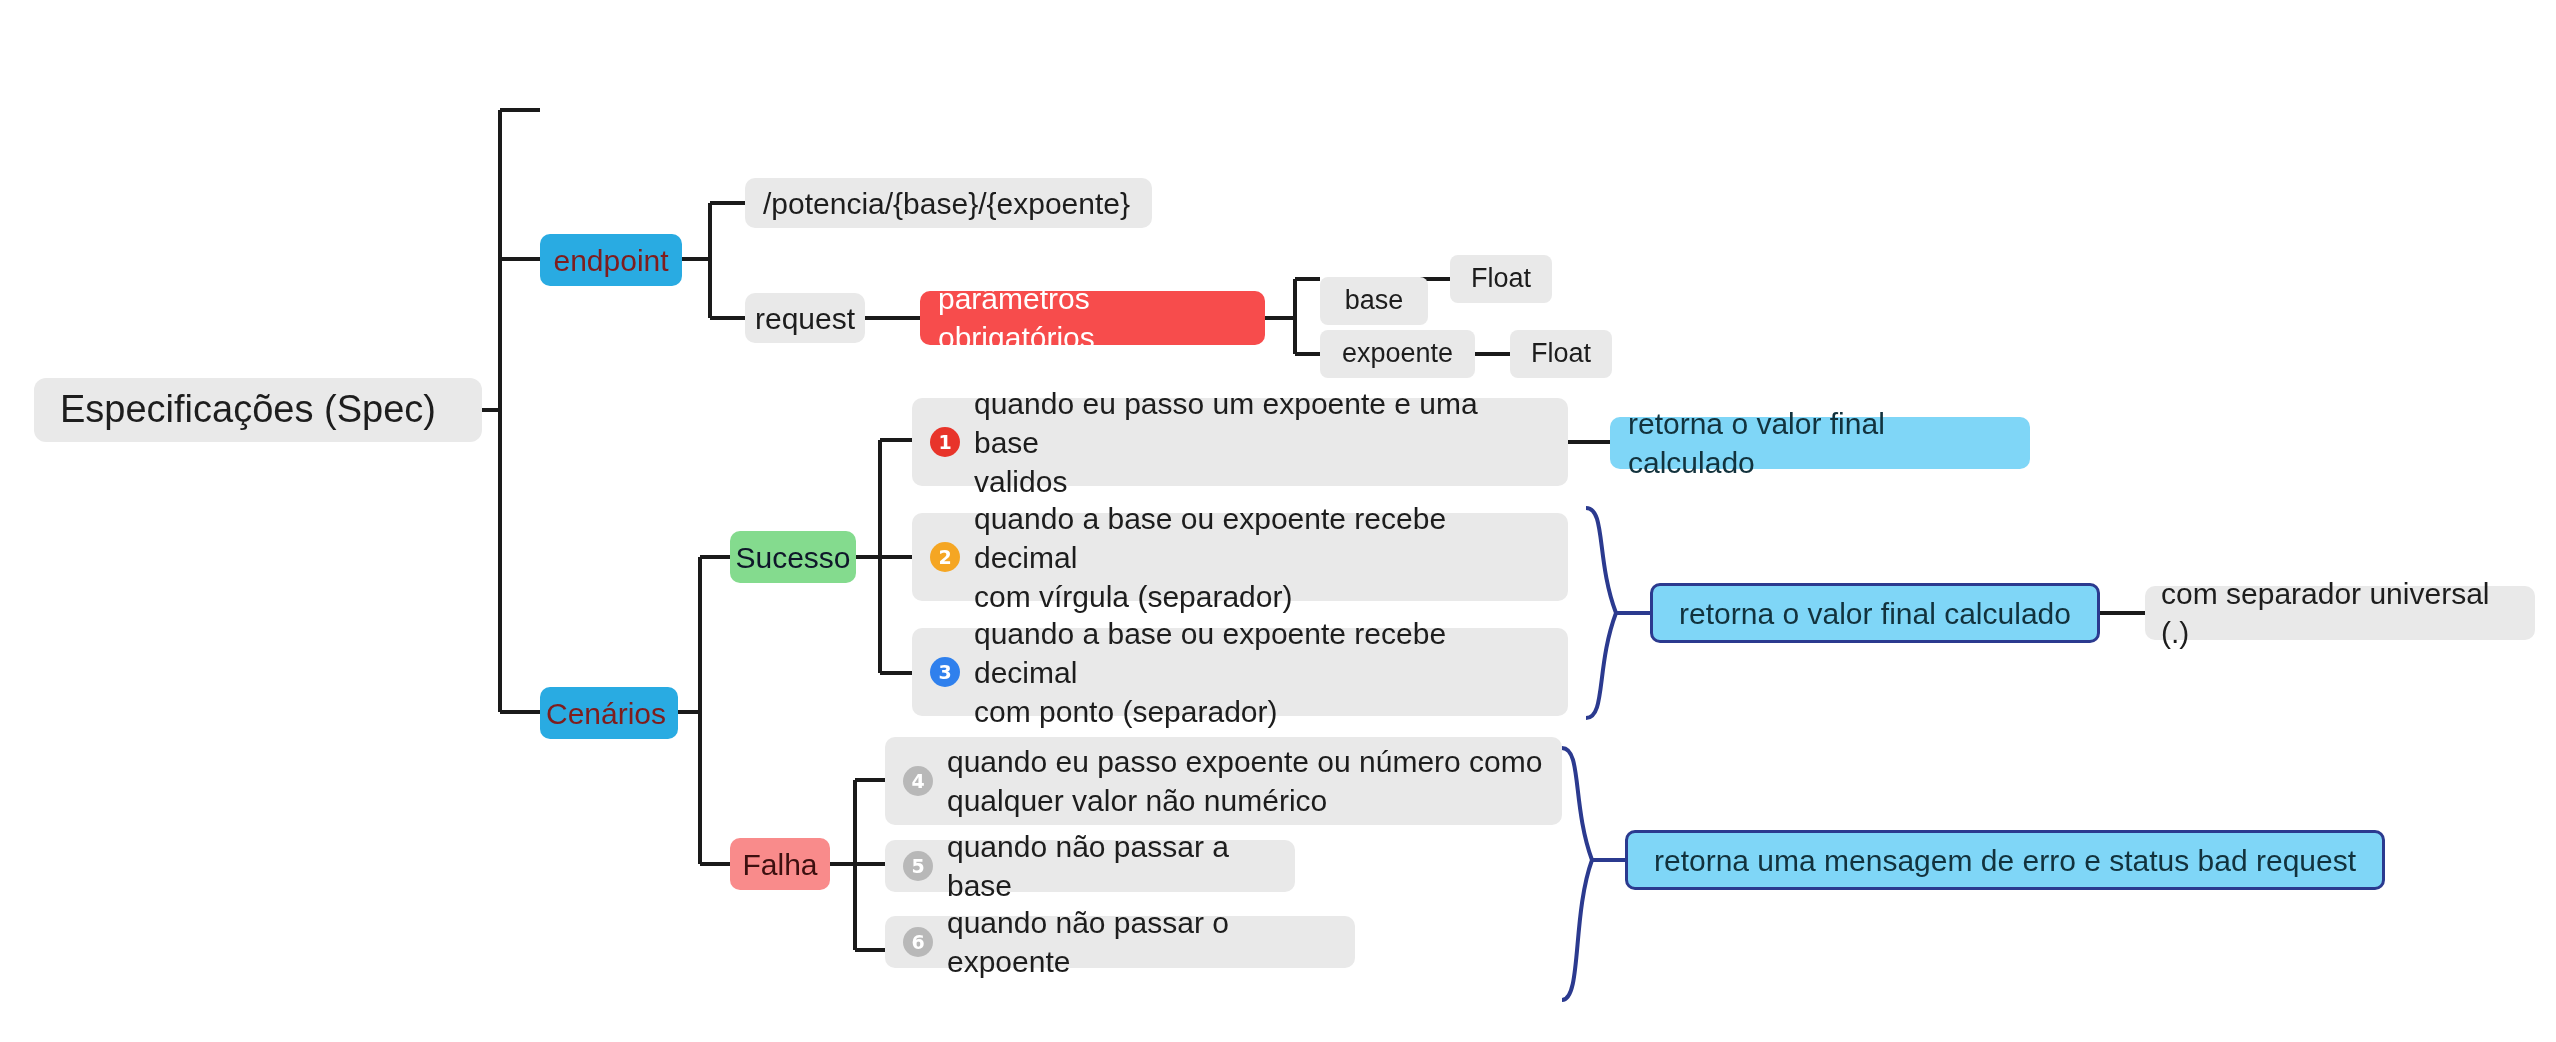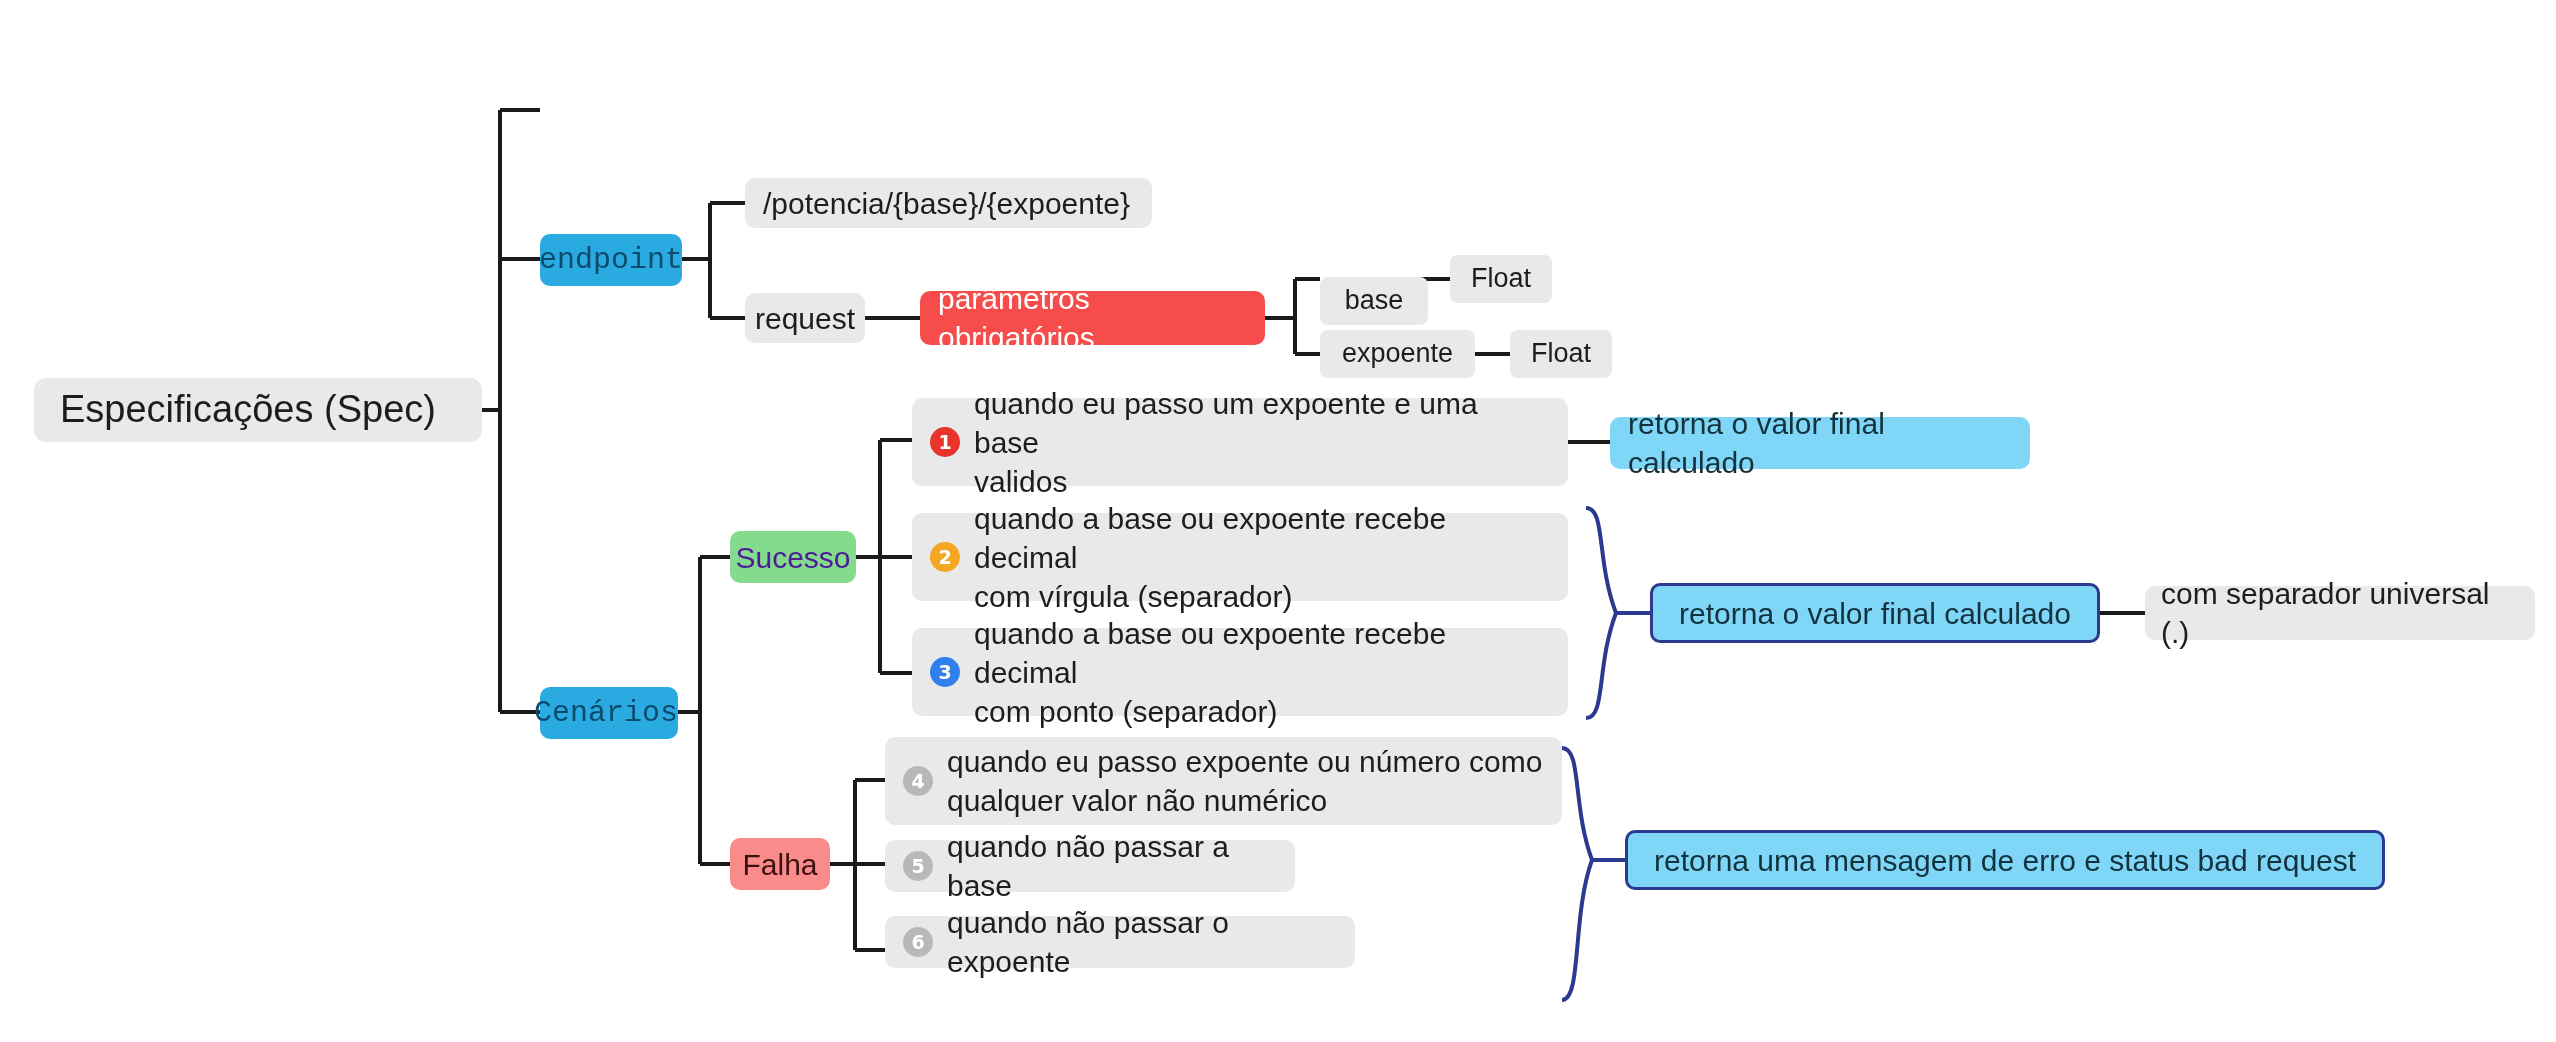--- a/index.html
+++ b/index.html
@@ -45,39 +45,38 @@
     padding: 16px 26px;
     border-radius: 12px;
   }
   .node.small {
     font-size: 27px;
     padding: 8px 14px;
     border-radius: 8px;
   }
   .node.blue {
     background: #29ABE2;
-    color: #0c4a6e;
-    font-family: Liberation Mono, monospace;
+    color: #7f1d1d;
   }
   .node.lightblue {
     background: #7FD6F7;
     color: #12323d;
   }
   .node.lightblue-outline {
     background: #7FD6F7;
     color: #12323d;
     border: 3px solid #2b3a8f;
   }
   .node.red {
     background: #F74C4C;
     color: #ffffff;
   }
   .node.green {
     background: #84DB8E;
-    color: #4c1d95;
+    color: #0f172a;
   }
   .node.pink {
     background: #F98B8B;
     color: #3d1010;
   }
   .node .badge {
     display: inline-flex;
     align-items: center;
     justify-content: center;
     width: 30px;

